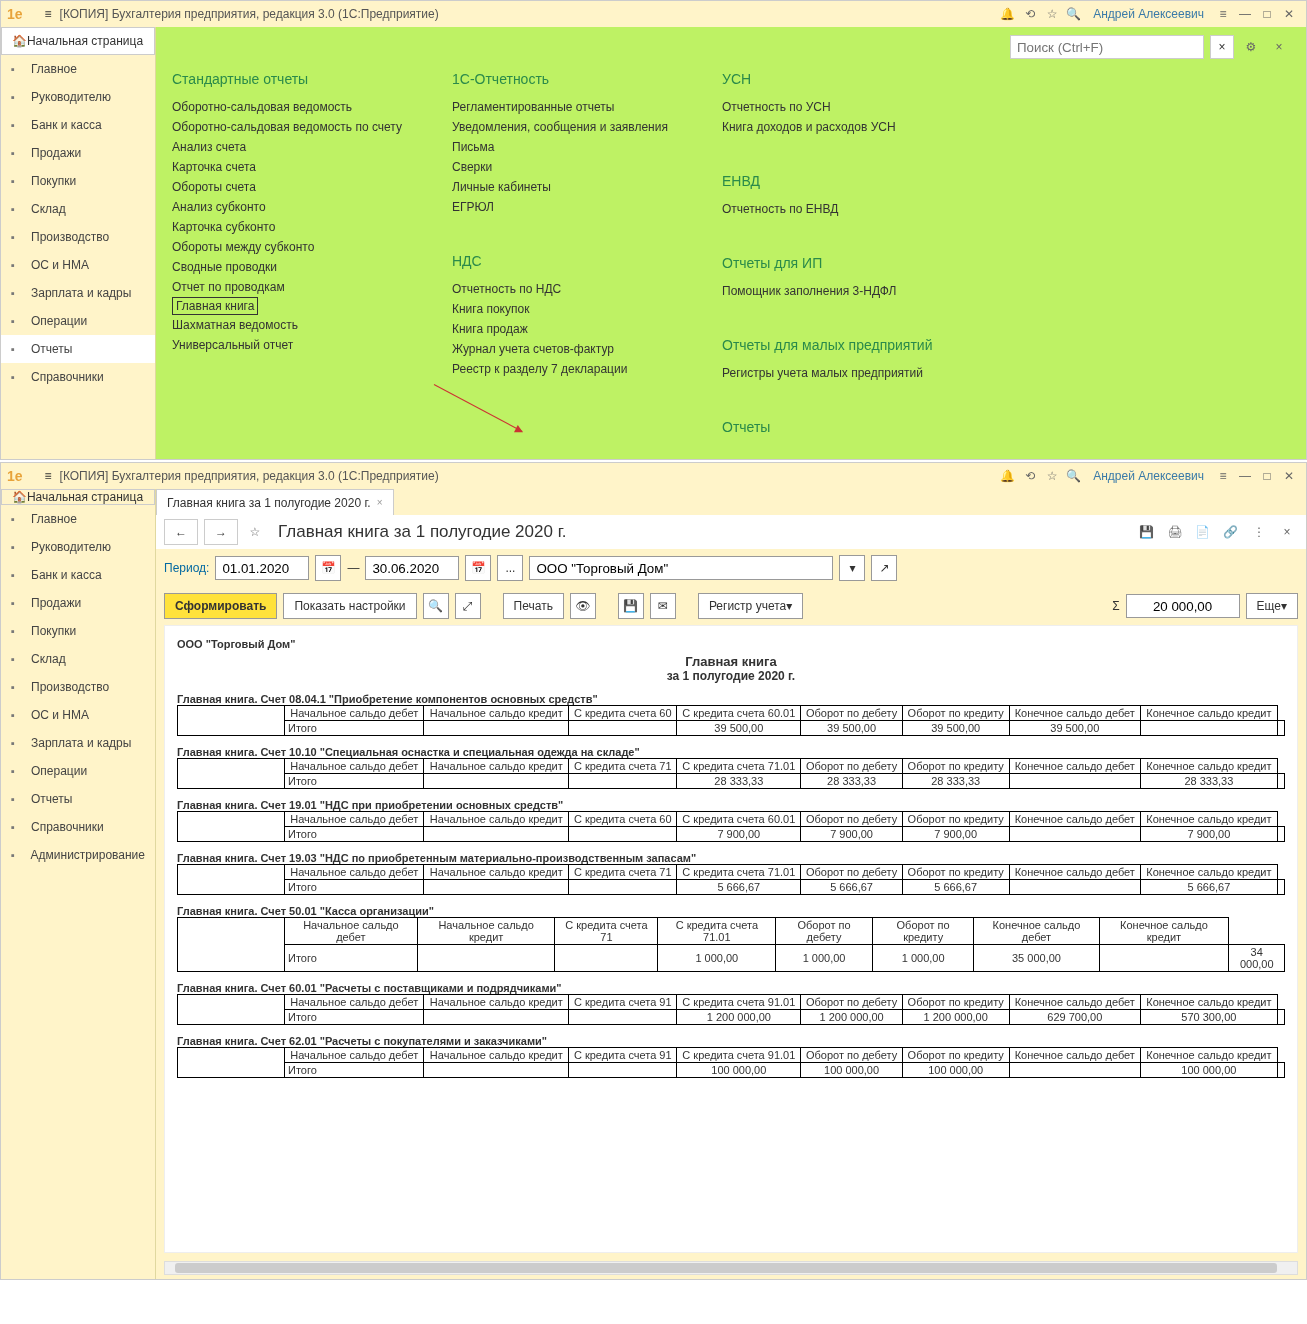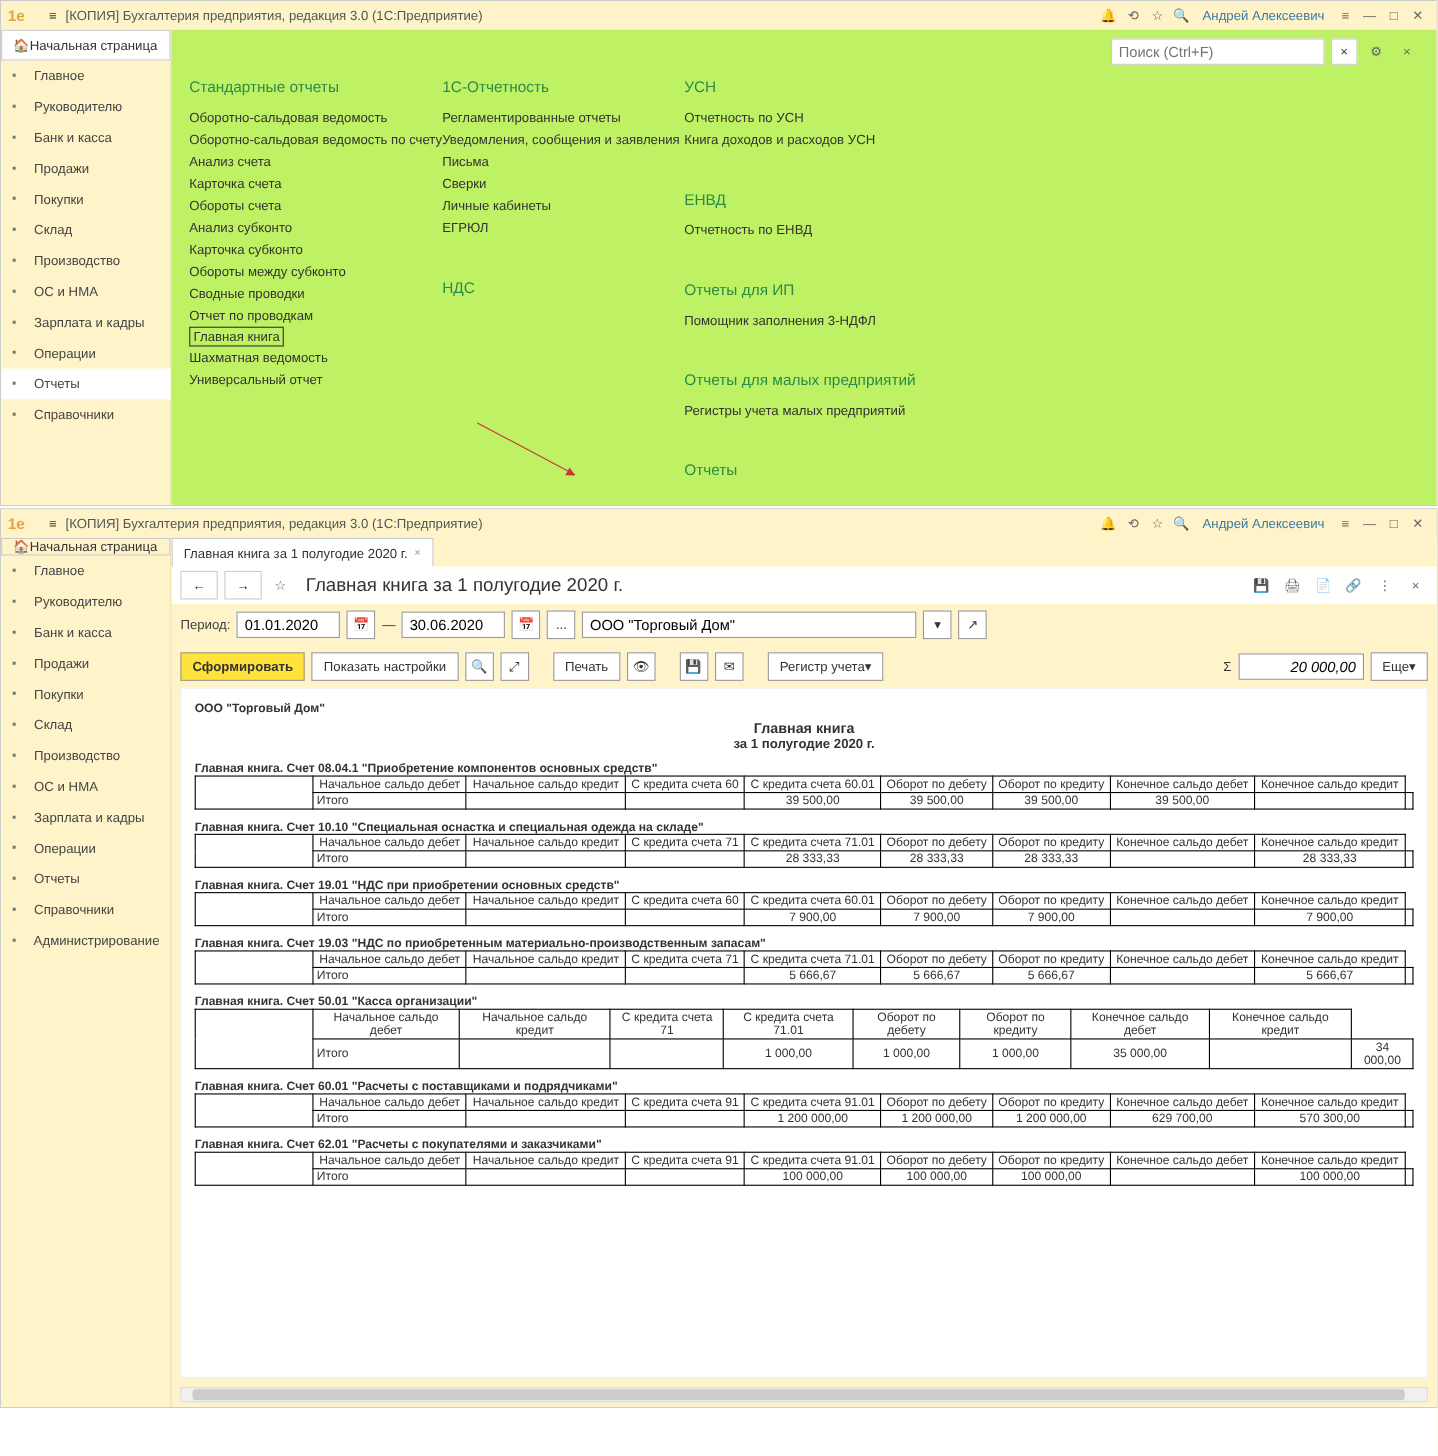--- a/index.html
+++ b/index.html
@@ -13,38 +13,38 @@
 .body{display:flex;background:#fff}
 .nav{width:154px;background:#fff4c9;border-right:1px solid #e0d89f}
 .home{display:flex;align-items:center;height:26px;padding:0 10px;background:#fff;border:1px solid #ccc;margin:0}
 .nav-item{display:flex;align-items:center;height:28px;padding:0 10px;cursor:pointer;color:#444}
 .nav-item.active{background:#fff}
 .nav-item .ni{width:20px;color:#777;font-size:11px}
 .content{flex:1;padding:14px 16px;position:relative;background:#bef264}
 .search-top{position:absolute;right:16px;top:8px;display:flex;gap:6px;align-items:center}
 .search-top input{width:180px;height:22px;border:1px solid #ccc;padding:0 6px;color:#999}
 .xbtn{border:1px solid #ccc;width:22px;height:22px;display:flex;align-items:center;justify-content:center;cursor:pointer;background:#fff}
-.cols{display:flex;margin-top:30px}
+.cols{display:flex;gap:50px;margin-top:30px}
 .col h3{color:#2a8a4a;font-weight:normal;font-size:14px;margin:0 0 10px 0}
 .col h3.m{margin-top:36px}
 .col a{display:block;color:#333;text-decoration:none;padding:3px 0;font-size:12px}
 .col a.boxed{border:1px solid #333;display:inline-block;padding:1px 3px}
 .arrow{position:absolute;border-top:1px solid #c33;width:100px;transform:rotate(28deg);transform-origin:left;left:278px;top:357px}
 .arrow::after{content:'';position:absolute;right:-1px;top:-4px;border-left:8px solid #c33;border-top:4px solid transparent;border-bottom:4px solid transparent}
 
 .win2{margin-top:2px}
 .tabs{display:flex;background:#fff4c9;height:26px;align-items:stretch}
 .hometab{display:flex;align-items:center;padding:0 10px;background:#fff4c9;border:1px solid #ccc}
 .tab{display:flex;align-items:center;padding:0 10px;background:#fff;border:1px solid #ccc;border-bottom:none;gap:6px}
 .tab .tx{font-size:10px;color:#999;cursor:pointer}
 .toolbar{display:flex;align-items:center;height:34px;padding:0 8px;background:#fff;gap:6px}
 .tbtn{border:1px solid #ccc;height:24px;min-width:24px;display:flex;align-items:center;justify-content:center;padding:0 4px;cursor:pointer;background:#fff}
 .hdr{font-size:17px;color:#333;margin-left:6px}
 .row{display:flex;align-items:center;padding:6px 8px;gap:6px;background:#fff4c9}
-.lbl{color:#404040}
+.lbl{color:#0369a1}
 .inp{height:22px;border:1px solid #999;padding:0 6px;background:#fff}
 .btn{height:24px;border:1px solid #999;padding:0 10px;cursor:pointer;background:#fff;display:flex;align-items:center}
 .btn.yellow{background:#ffe23b;font-weight:bold}
 .sm{width:24px;padding:0;justify-content:center}
 .report{padding:8px 12px;background:#fff;height:610px;overflow:auto;border:1px solid #eee;margin:0 8px 8px 8px;position:relative}
 .rtitle{text-align:center;font-weight:bold;font-size:13px}
 .rsub{text-align:center;font-weight:bold;font-size:12px}
 .small{font-size:11px;color:#333;margin:4px 0}
 .thdr{font-weight:bold;font-size:11px;margin-top:10px}
 table.rt{border-collapse:collapse;width:100%;font-size:11px}
@@ -106,20 +106,27 @@
      <h3>1С-Отчетность</h3>
      <div id="col2a">
               <a href="#">Регламентированные отчеты</a>
               <a href="#">Уведомления, сообщения и заявления</a>
               <a href="#">Письма</a>
               <a href="#">Сверки</a>
               <a href="#">Личные кабинеты</a>
               <a href="#">ЕГРЮЛ</a>
             </div>
      <h3 class="m">НДС</h3>
+     <div id="col2b">
+              <a href="#">Отчетность по НДС</a>
+              <a href="#">Книга покупок</a>
+              <a href="#">Книга продаж</a>
+              <a href="#">Журнал учета счетов-фактур</a>
+              <a href="#">Реестр к разделу 7 декларации</a>
+            </div>
     </div>
     <div class="col" style="width:220px">
      <h3>УСН</h3>
             <div id="col3a">
               <a href="#">Отчетность по УСН</a>
               <a href="#">Книга доходов и расходов УСН</a>
             </div>
      <h3 class="m">ЕНВД</h3>
             <div id="col3b">
               <a href="#">Отчетность по ЕНВД</a>
@@ -216,21 +223,21 @@
     <div style="width:10px"></div>
     <div class="btn">Печать</div>
     <div class="btn sm">👁</div>
     <div style="width:10px"></div>
     <div class="btn sm">💾</div>
     <div class="btn sm">✉</div>
     <div style="width:10px"></div>
     <div class="btn"><span>Регистр учета</span> ▾</div>
     <div style="flex:1"></div>
     <span>Σ</span>
-    <input class="inp" style="width: 100px; text-align: right; font-style: italic;" value="20 000,00">
+    <input class="inp" style="width: 100px; text-align: center;" value="20 000,00">
     <div class="btn"><span>Еще</span> ▾</div>
    </div>
    <div class="report">
     <div class="small" style="font-weight:bold">ООО "Торговый Дом"</div>
     <div class="rtitle">Главная книга</div>
     <div class="rsub">за 1 полугодие 2020 г.</div>
     <div id="tables">
             <div class="thdr">Главная книга. Счет 08.04.1 "Приобретение компонентов основных средств"</div>
             <table class="rt">
               <tbody>

